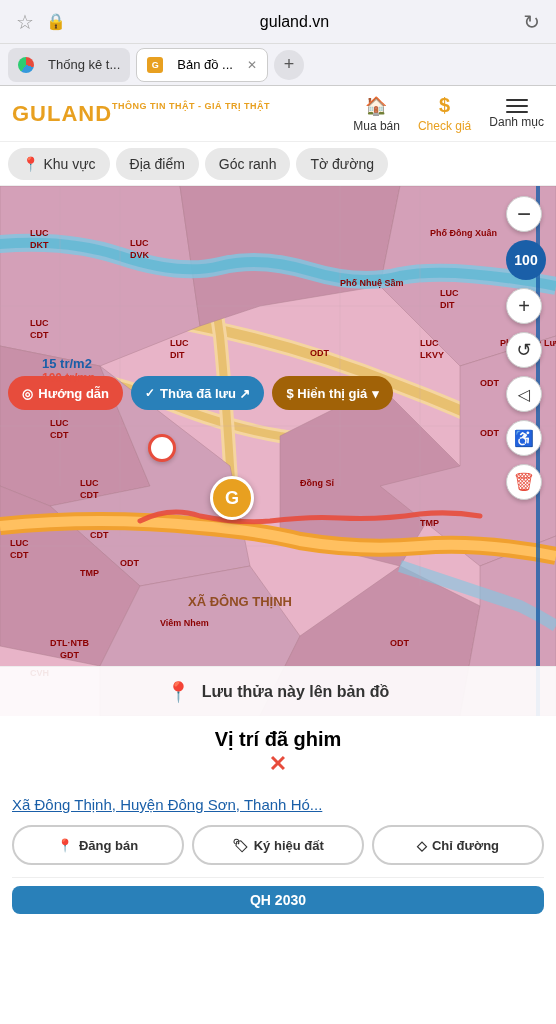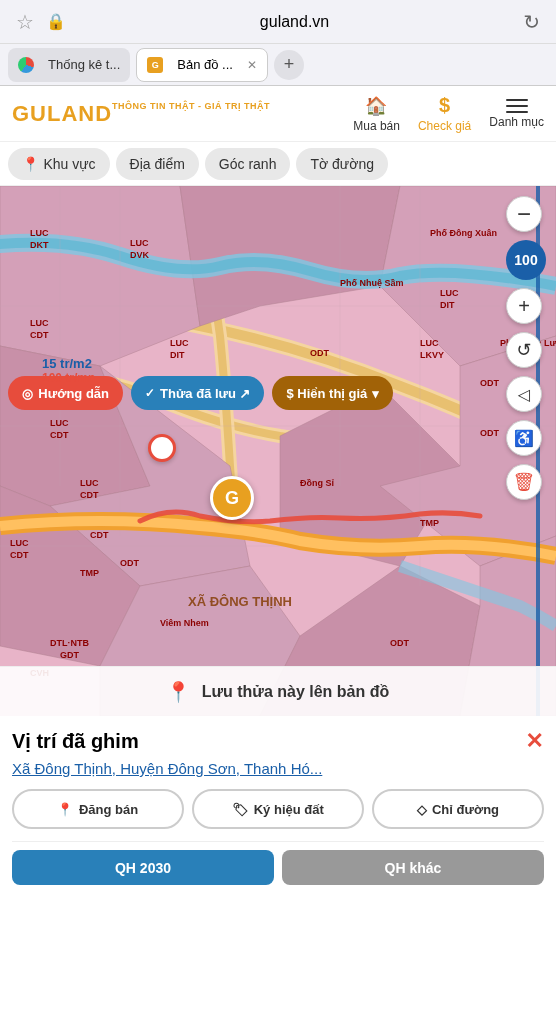--- a/index.html
+++ b/index.html
@@ -274,21 +274,22 @@
     .bottom-panel {
       background: #fff;
       position: relative;
       z-index: 30;
       padding: 12px 12px 0;
     }
     .pinned-header {
       display: flex;
       align-items: center;
       justify-content: space-between;
-      margin-bottom: 6px;
+      margin-bottom: 19px;
+      flex-direction: column;
     }
     .pinned-title { font-size: 20px; font-weight: 700; color: #000; }
     .close-x { font-size: 22px; color: #e74c3c; font-weight: 700; cursor: pointer; }
     .location-text { font-size: 15px; color: #1a5fa8; margin-bottom: 12px; text-decoration: underline; cursor: pointer; }
 
     
     .bottom-actions {
       display: flex;
       gap: 8px;
       margin-bottom: 12px;
@@ -311,21 +312,21 @@
 
     
     .bottom-tabs {
       display: flex;
       gap: 8px;
       padding: 8px 0;
       border-top: 1px solid #eee;
     }
     .bottom-tab {
       flex: 1;
-      height: 35px;
+      height: 28px;
       border-radius: 8px;
       display: flex;
       align-items: center;
       justify-content: center;
       font-size: 14px;
       font-weight: 700;
       cursor: pointer;
     }
     .btab-blue { background: #2980b9; color: #fff; }
     .btab-gray { background: #e8e8e8; color: #333; }
@@ -548,17 +549,14 @@
     <button class="bottom-action-btn">
       <span>◇</span>
       <span>Chỉ đường</span>
     </button>
   </div>
 
   <div class="bottom-tabs">
     <div class="bottom-tab btab-blue">
       <span>QH 2030</span>
     </div>
-    <div class="bottom-tab btab-darkgray">
-      <span>QH khác</span>
-    </div>
   </div>
 </div>
 
 </body></html>

